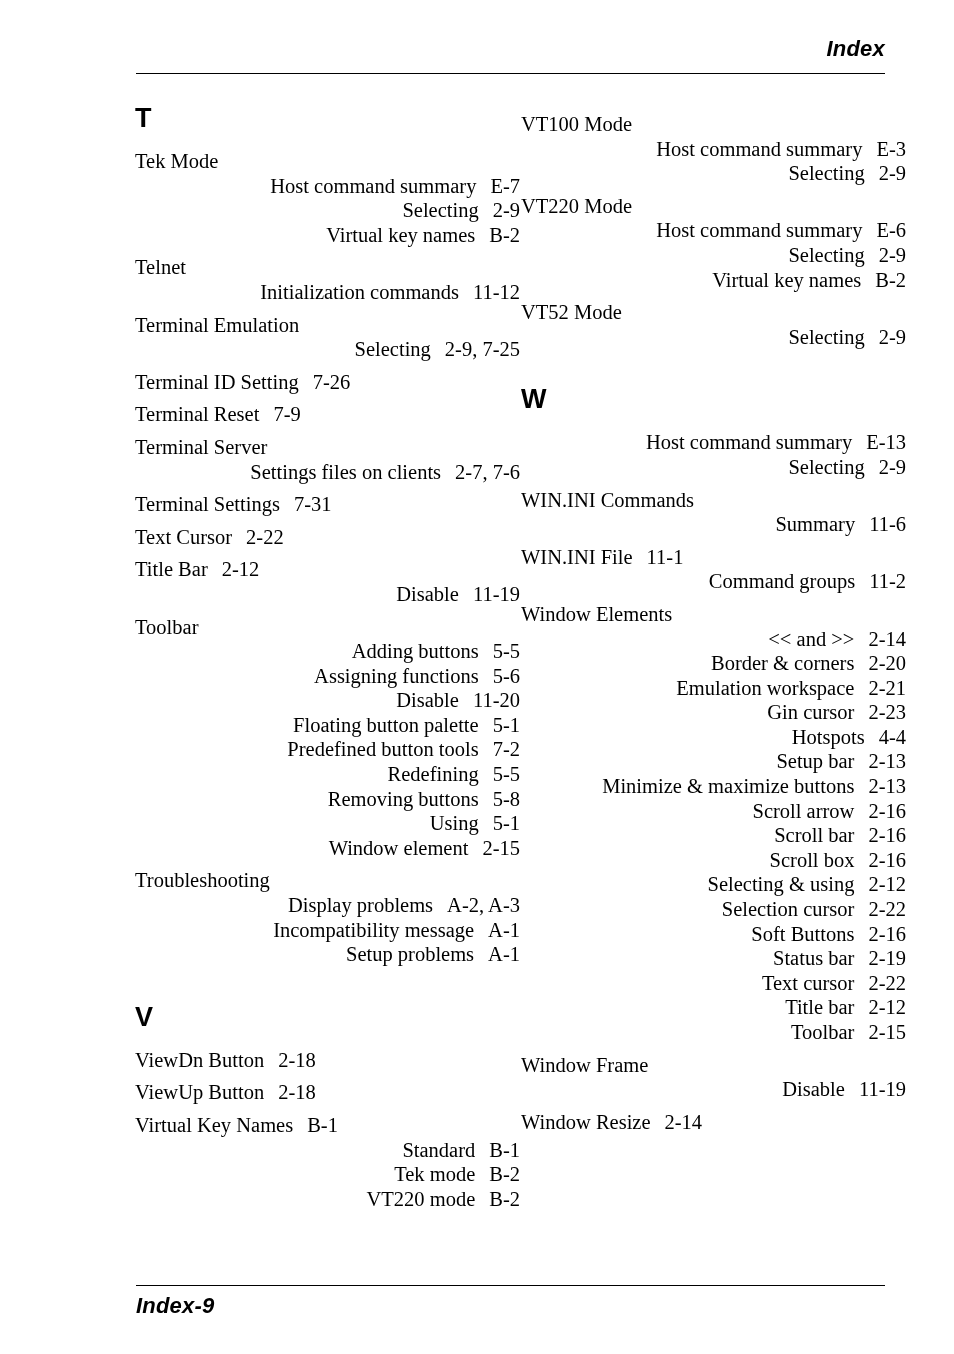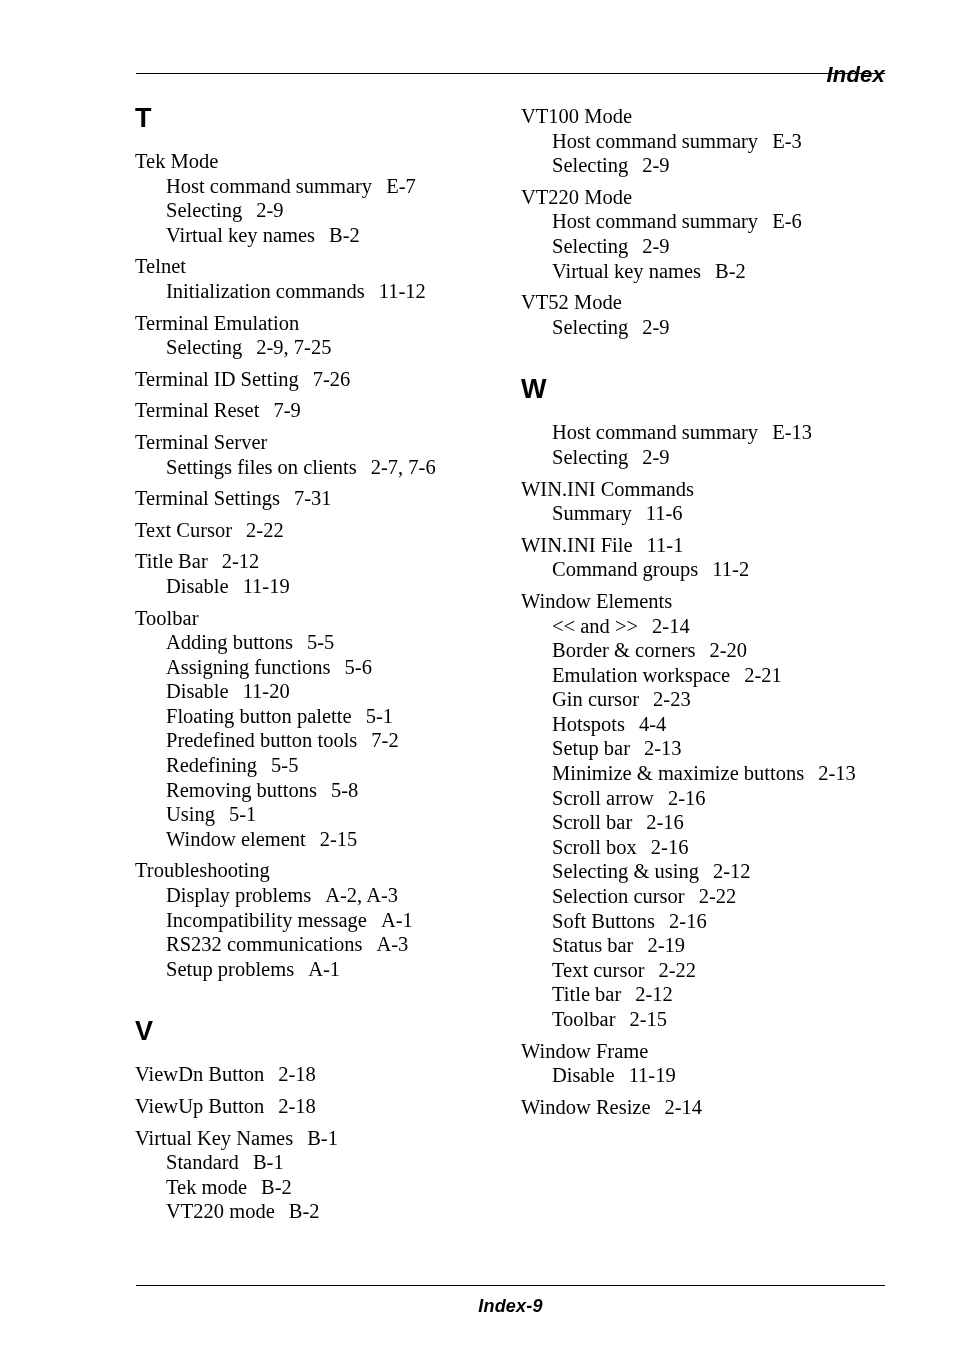--- a/index.html
+++ b/index.html
@@ -27,46 +27,45 @@
   }
   .header-title {
     display: block;
     text-align: right;
     font-family: "Liberation Sans", "DejaVu Sans", sans-serif;
     font-weight: bold;
     font-style: italic;
     font-size: 22px;
     line-height: 26px;
     letter-spacing: 0.2px;
-    margin-top: 26px;
   }
   .rule {
     position: absolute;
     left: 136px;
     width: 749px;
     height: 0;
     border-top: 1.6px solid #000000;
   }
   .rule-top  { top: 73px; }
   .rule-bot  { top: 1285px; }
 
   
   .footer {
     position: absolute;
     left: 136px;
     top: 1292px;
     width: 749px;
   }
   .footer-folio {
     display: block;
-    text-align: center;
+    text-align: left;
     font-family: "Liberation Sans", "DejaVu Sans", sans-serif;
     font-weight: bold;
     font-style: italic;
-    font-size: 18px;
+    font-size: 22px;
     line-height: 28px;
     letter-spacing: 0.2px;
   }
 
   
   .columns {
     position: absolute;
     left: 0;
     top: 104px;
     width: 954px;
@@ -86,32 +85,33 @@
     font-weight: bold;
     font-size: 27px;
     line-height: 29px;
     margin: 0 0 16px 0;
     letter-spacing: 0.5px;
   }
   .section-letter.spaced-above {
     margin-top: 36px;
   }
   .group {
-    margin: 0 0 7px 0;
+    margin: 8px 0 7px 0;
   }
   .entry {
     font-size: 20.5px;
     line-height: 24.6px;
     white-space: nowrap;
   }
   .entry.main {
     padding-left: 0;
   }
   .entry.sub {
     padding-left: 31px;
+    text-align: right;
   }
   .pg {
     margin-left: 14px;
   }
 </style>
 </head>
 <body>
 
 <div class="page">
 
@@ -166,21 +166,20 @@
           <div class="entry sub"><span>Predefined button tools</span><span class="pg">7-2</span></div>
           <div class="entry sub"><span>Redefining</span><span class="pg">5-5</span></div>
           <div class="entry sub"><span>Removing buttons</span><span class="pg">5-8</span></div>
           <div class="entry sub"><span>Using</span><span class="pg">5-1</span></div>
           <div class="entry sub"><span>Window element</span><span class="pg">2-15</span></div>
         </div>
         <div class="group">
           <div class="entry main"><span>Troubleshooting</span></div>
           <div class="entry sub"><span>Display problems</span><span class="pg">A-2,  A-3</span></div>
           <div class="entry sub"><span>Incompatibility message</span><span class="pg">A-1</span></div>
-          <div class="entry sub"><span>RS232 communications</span><span class="pg">A-3</span></div>
           <div class="entry sub"><span>Setup problems</span><span class="pg">A-1</span></div>
         </div>
         <div class="section-letter spaced-above">V</div>
         <div class="group">
           <div class="entry main"><span>ViewDn Button</span><span class="pg">2-18</span></div>
         </div>
         <div class="group">
           <div class="entry main"><span>ViewUp Button</span><span class="pg">2-18</span></div>
         </div>
         <div class="group">

